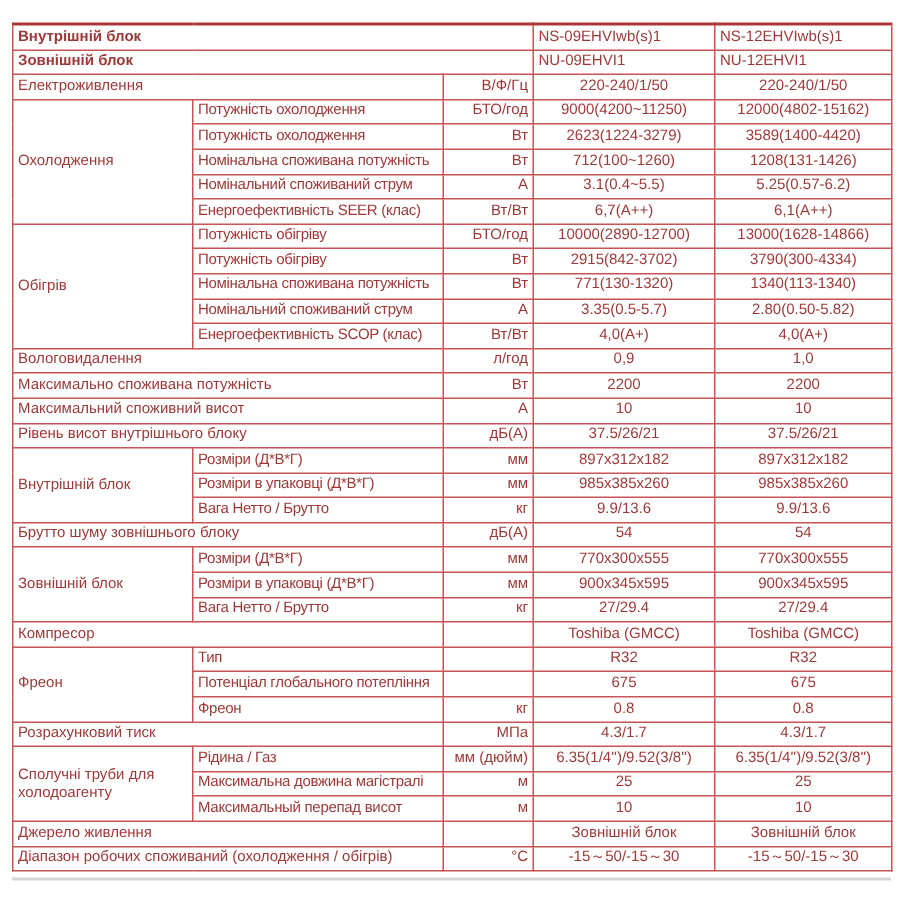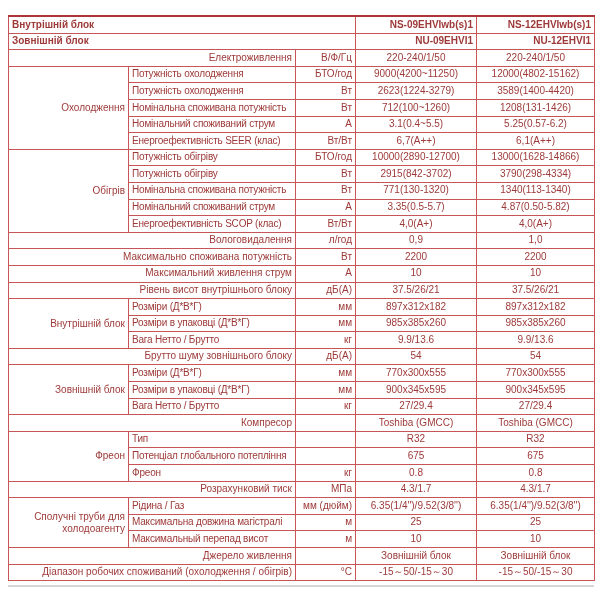--- a/index.html
+++ b/index.html
@@ -13,23 +13,23 @@
     border-collapse:collapse;table-layout:fixed;width:586px;
     border-top:2px solid var(--topline);
     color:var(--text);font-size:10px;padding-left:35px;
   }
   td{
     border:1px solid var(--border);
     height:15.6px;padding:0 3px;line-height:1.05;
     overflow:hidden;white-space:nowrap;vertical-align:middle;
   }
   .c-h{text-align:left;font-weight:bold;}
-  .c-m{text-align:right;font-weight:bold;}
-  .c-l{text-align:right;}
-  .c-g{text-align:right;white-space:normal;line-height:1.15;}
+  .c-m{text-align:left;font-weight:normal;}
+  .c-l{text-align:left;}
+  .c-g{text-align:left;white-space:normal;line-height:1.15;}
   .c-p{text-align:left;letter-spacing:-0.2px;margin-left:31px;}
   .c-u{text-align:right;}
   .c-v{text-align:center;}
   .shadow-line{height:2px;background:var(--shadow);margin-top:4px;width:100%;}
 </style>
 </head>
 <body style="--border: #c75456; --text: #9d3938; --topline: #ac3639; --shadow: #d6d6d6;">
 
 <div class="table-wrap">
   <table>
@@ -92,54 +92,54 @@
           <td class="c-g" rowspan="5">Обігрів</td>
           <td class="c-p">Потужність обігріву</td>
           <td class="c-u">БТО/год</td>
           <td class="c-v">10000(2890-12700)</td>
           <td class="c-v">13000(1628-14866)</td>
         </tr>
         <tr>
           <td class="c-p">Потужність обігріву</td>
           <td class="c-u">Вт</td>
           <td class="c-v">2915(842-3702)</td>
-          <td class="c-v">3790(298-4334)</td>
+          <td class="c-v">3790(300-4334)</td>
         </tr>
         <tr>
           <td class="c-p">Номінальна споживана потужність</td>
           <td class="c-u">Вт</td>
           <td class="c-v">771(130-1320)</td>
           <td class="c-v">1340(113-1340)</td>
         </tr>
         <tr>
           <td class="c-p">Номінальний споживаний струм</td>
           <td class="c-u">А</td>
           <td class="c-v">3.35(0.5-5.7)</td>
-          <td class="c-v">4.87(0.50-5.82)</td>
+          <td class="c-v">2.80(0.50-5.82)</td>
         </tr>
         <tr>
           <td class="c-p">Енергоефективність SCOP (клас)</td>
           <td class="c-u">Вт/Вт</td>
           <td class="c-v">4,0(A+)</td>
           <td class="c-v">4,0(A+)</td>
         </tr>
         <tr>
           <td class="c-l" colspan="2">Вологовидалення</td>
           <td class="c-u">л/год</td>
           <td class="c-v">0,9</td>
           <td class="c-v">1,0</td>
         </tr>
         <tr>
           <td class="c-l" colspan="2">Максимально споживана потужність</td>
           <td class="c-u">Вт</td>
           <td class="c-v">2200</td>
           <td class="c-v">2200</td>
         </tr>
         <tr>
-          <td class="c-l" colspan="2">Максимальний живлення струм</td>
+          <td class="c-l" colspan="2">Максимальний споживний висот</td>
           <td class="c-u">А</td>
           <td class="c-v">10</td>
           <td class="c-v">10</td>
         </tr>
         <tr>
           <td class="c-l" colspan="2">Рівень висот внутрішнього блоку</td>
           <td class="c-u">дБ(А)</td>
           <td class="c-v">37.5/26/21</td>
           <td class="c-v">37.5/26/21</td>
         </tr>

